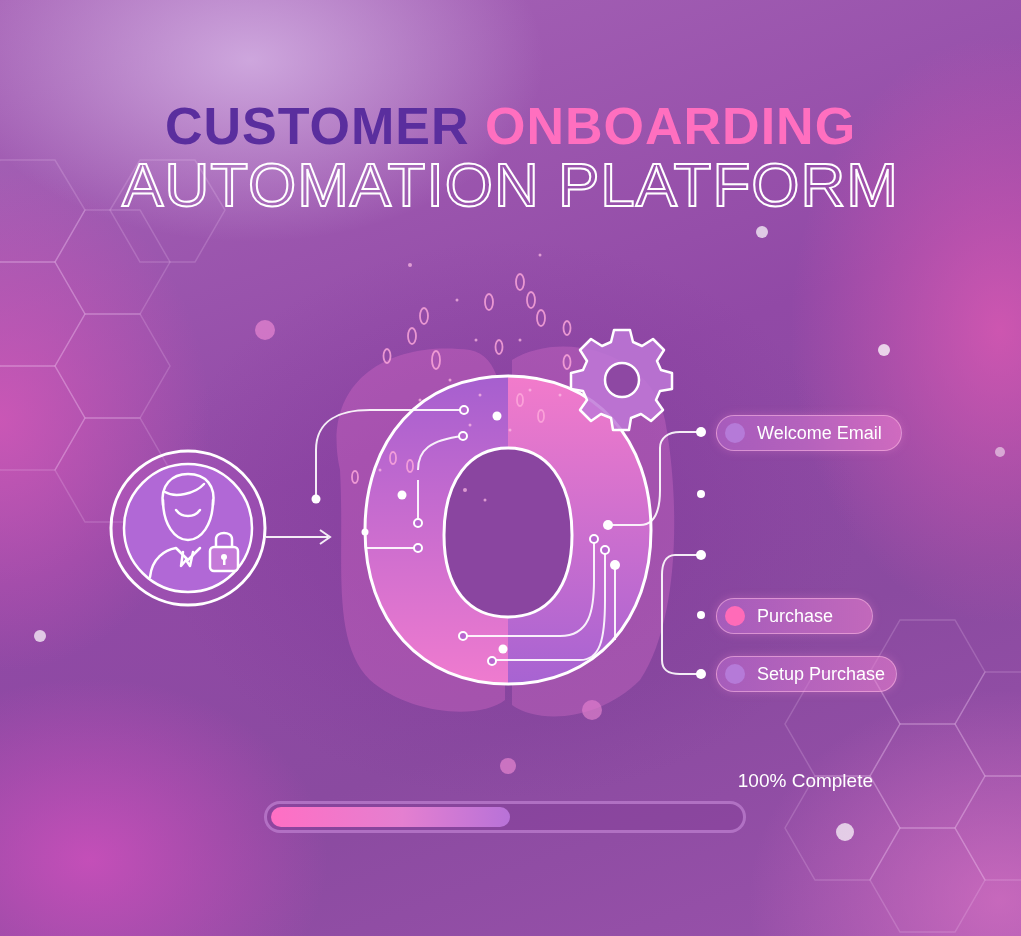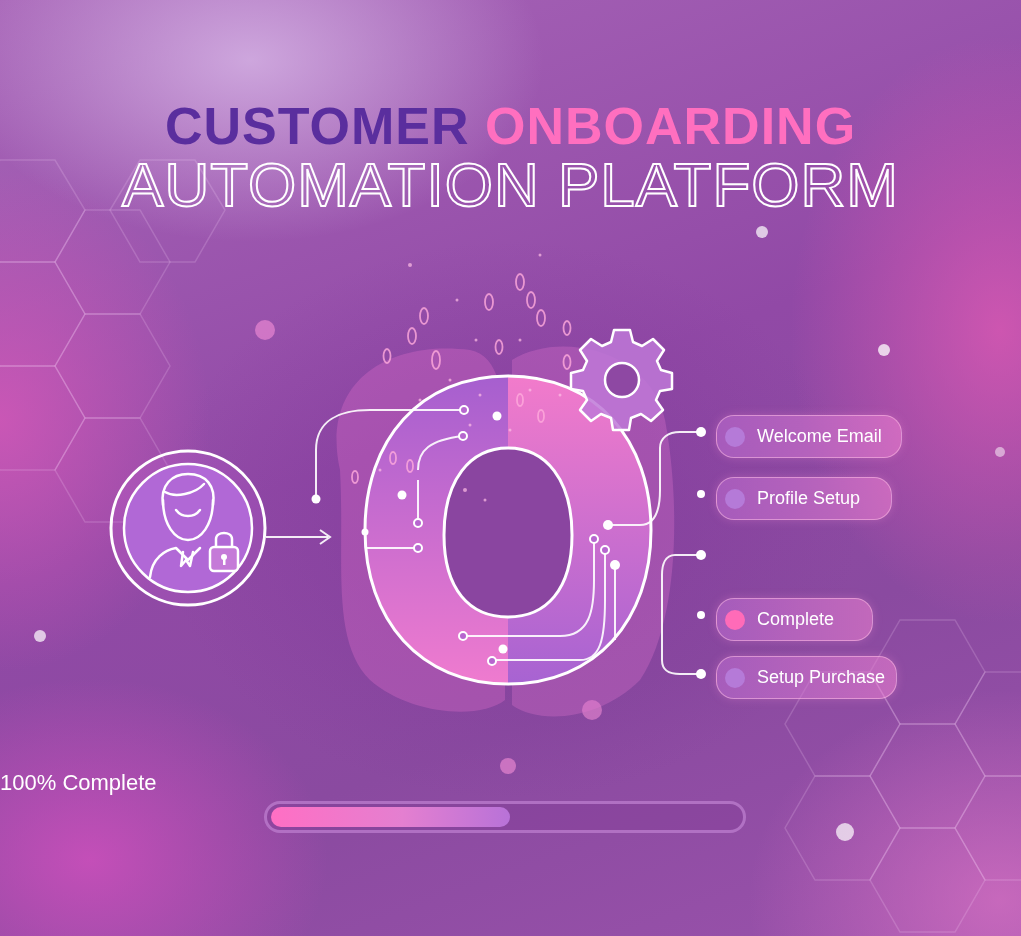--- a/index.html
+++ b/index.html
@@ -18,29 +18,29 @@
   .layer-svg { position:absolute; left:0; top:0; }
   .title { position:absolute; left:0; top:96px; width:1021px; text-align:center; font-weight:700; }
   .title-line1 { font-size:52px; letter-spacing:1px; line-height:60px; }
   .title-line1 .w1 { color:#5a2e9e; }
   .title-line1 .w2 { color:#ff6fbf; }
   .title-line2 {
     font-size:62px; line-height:58px; color:transparent;
     -webkit-text-stroke:2px #ffffff; font-weight:400; letter-spacing:1px;
   }
   .pill {
-    position:absolute; height:43px; border-radius:18px;
+    position:absolute; height:36px; border-radius:18px;
     border:1.5px solid rgba(255,190,230,0.55);
     background:linear-gradient(90deg, rgba(190,110,210,0.55), rgba(240,130,210,0.55));
     box-shadow:0 0 10px rgba(255,150,220,0.25);
     display:flex; align-items:center; box-sizing:border-box;
   }
   .pill .dot { width:20px; height:20px; border-radius:50%; margin-left:8px; margin-right:12px; flex:none; }
   .pill .lbl { color:#ffffff; font-size:18px; white-space:nowrap; padding-right:18px; }
-  .progress-label { position:absolute; left:0; width:873px; top:770px; text-align:left; color:#ffffff; font-size:22px; }
+  .progress-label { position:absolute; left:0; width:873px; top:770px; text-align:right; color:#ffffff; font-size:19px; }
   .progress-track {
     position:absolute; left:264px; top:801px; width:482px; height:32px; box-sizing:border-box;
     border-radius:16px; border:3px solid rgba(210,150,225,0.55); background:rgba(130,60,150,0.4);
   }
   .progress-fill {
     position:absolute; left:4px; top:3px; height:20px; border-radius:10px;
     background:linear-gradient(90deg, #ff6fc4, #e47fd0 55%, #b872d8);
   }
 </style>
 </head>
@@ -213,27 +213,23 @@
         <circle cx="224" cy="557" r="3" fill="#fff"></circle>
         <rect x="223" y="558" width="2.5" height="7" fill="#fff"></rect>
       </g>
     </g>
   </svg>
 
   <div class="pill" style="left:716px; top:415px; width:186px;">
     <span class="dot" style="background:#b57ad8;"></span>
     <span class="lbl">Welcome Email</span>
   </div>
-  <div class="pill" style="left:716px; top:477px; width:176px;">
-    <span class="dot" style="background:#b57ad8;"></span>
-    <span class="lbl">Profile Setup</span>
-  </div>
   <div class="pill" style="left:716px; top:598px; width:157px;">
     <span class="dot" style="background:#ff6bb8;"></span>
-    <span class="lbl">Complete</span>
+    <span class="lbl">Purchase</span>
   </div>
   <div class="pill" style="left:716px; top:656px; width:181px;">
     <span class="dot" style="background:#b57ad8;"></span>
     <span class="lbl">Setup Purchase</span>
   </div>
 
   <div class="progress-label">100% Complete</div>
   <div class="progress-track">
     <div class="progress-fill" id="progress-fill" style="width: 238.68px;"></div>
   </div>

